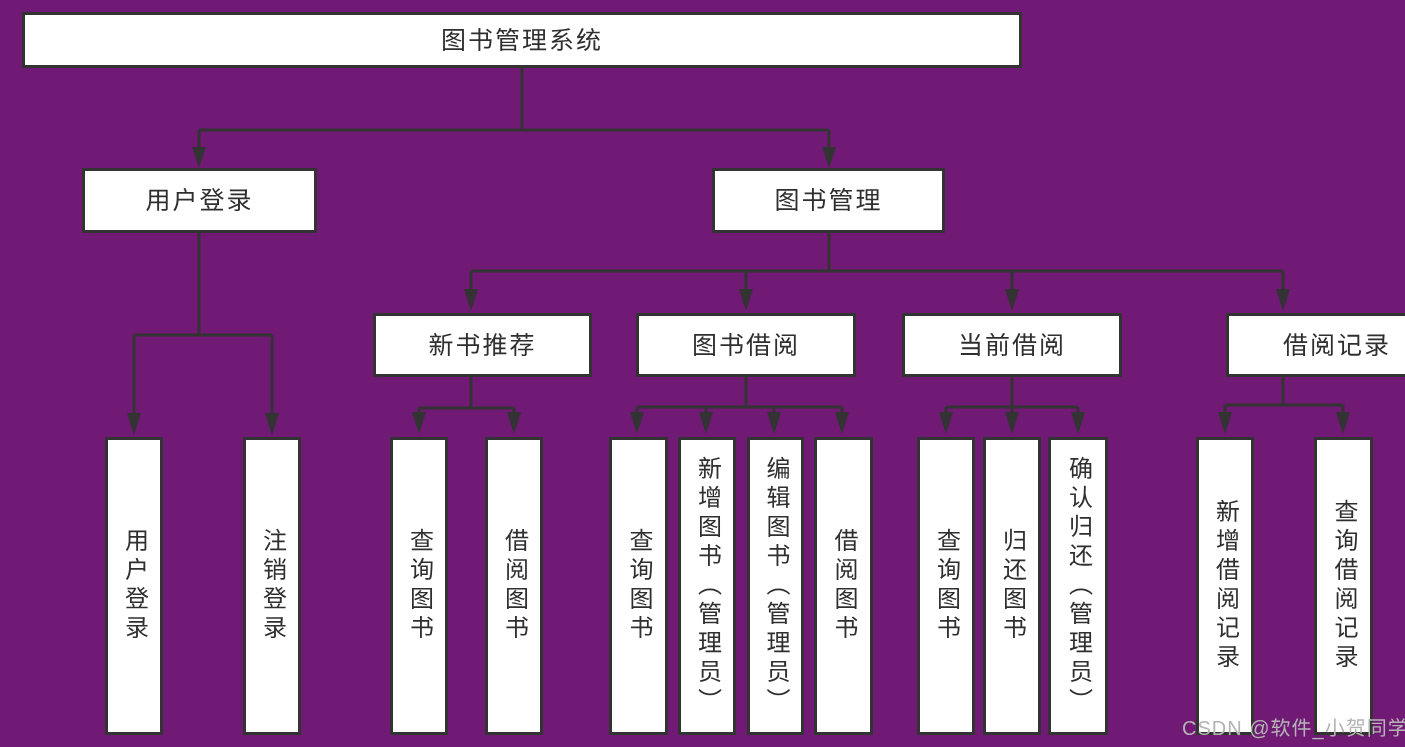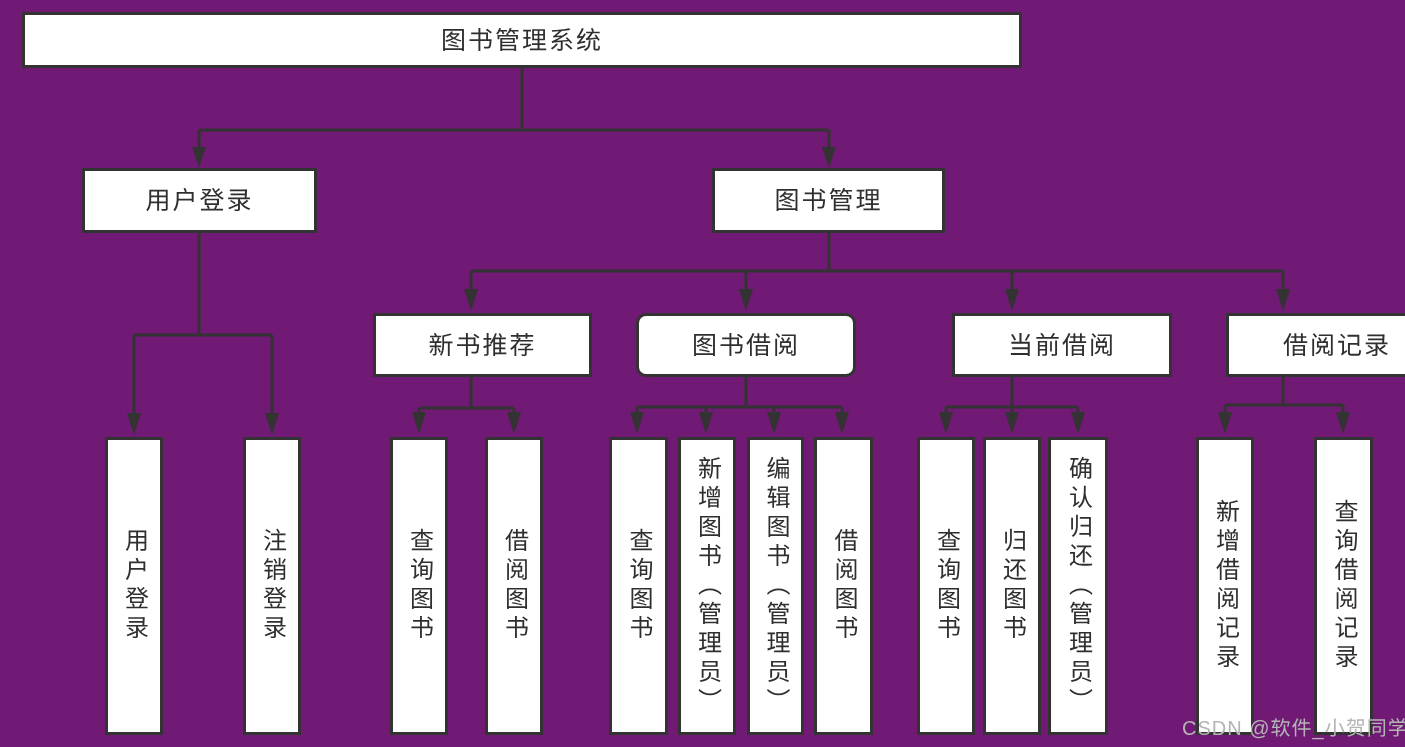--- a/index.html
+++ b/index.html
@@ -115,24 +115,24 @@
   <div class="node" style="left:82px; top:168px; width:235px; height:65px;">
     <span class="hlabel">用户登录</span>
   </div>
   <div class="node" style="left:712px; top:168px; width:233px; height:65px;font-family:Liberation Serif, serif;">
     <span class="hlabel">图书管理</span>
   </div>
 
   <div class="node" style="left:362px; top:313px; width:219px; height:64px;margin-left:11px;">
     <span class="hlabel">新书推荐</span>
   </div>
-  <div class="node" style="left:636px; top:313px; width:220px; height:64px;border-radius:10px;">
+  <div class="node" style="left:636px; top:313px; width:220px; height:64px;">
     <span class="hlabel">图书借阅</span>
   </div>
-  <div class="node" style="left:952px; top:313px; width:220px; height:64px;">
+  <div class="node" style="left:902px; top:313px; width:220px; height:64px;">
     <span class="hlabel">当前借阅</span>
   </div>
   <div class="node" style="left:1226px; top:313px; width:222px; height:64px;">
     <span class="hlabel">借阅记录</span>
   </div>
 
   <div class="node" style="left:105px; top:437px; width:58px; height:298px;">
     <span class="vlabel">用户登录</span>
   </div>
   <div class="node" style="left:243px; top:437px; width:58px; height:298px;">

